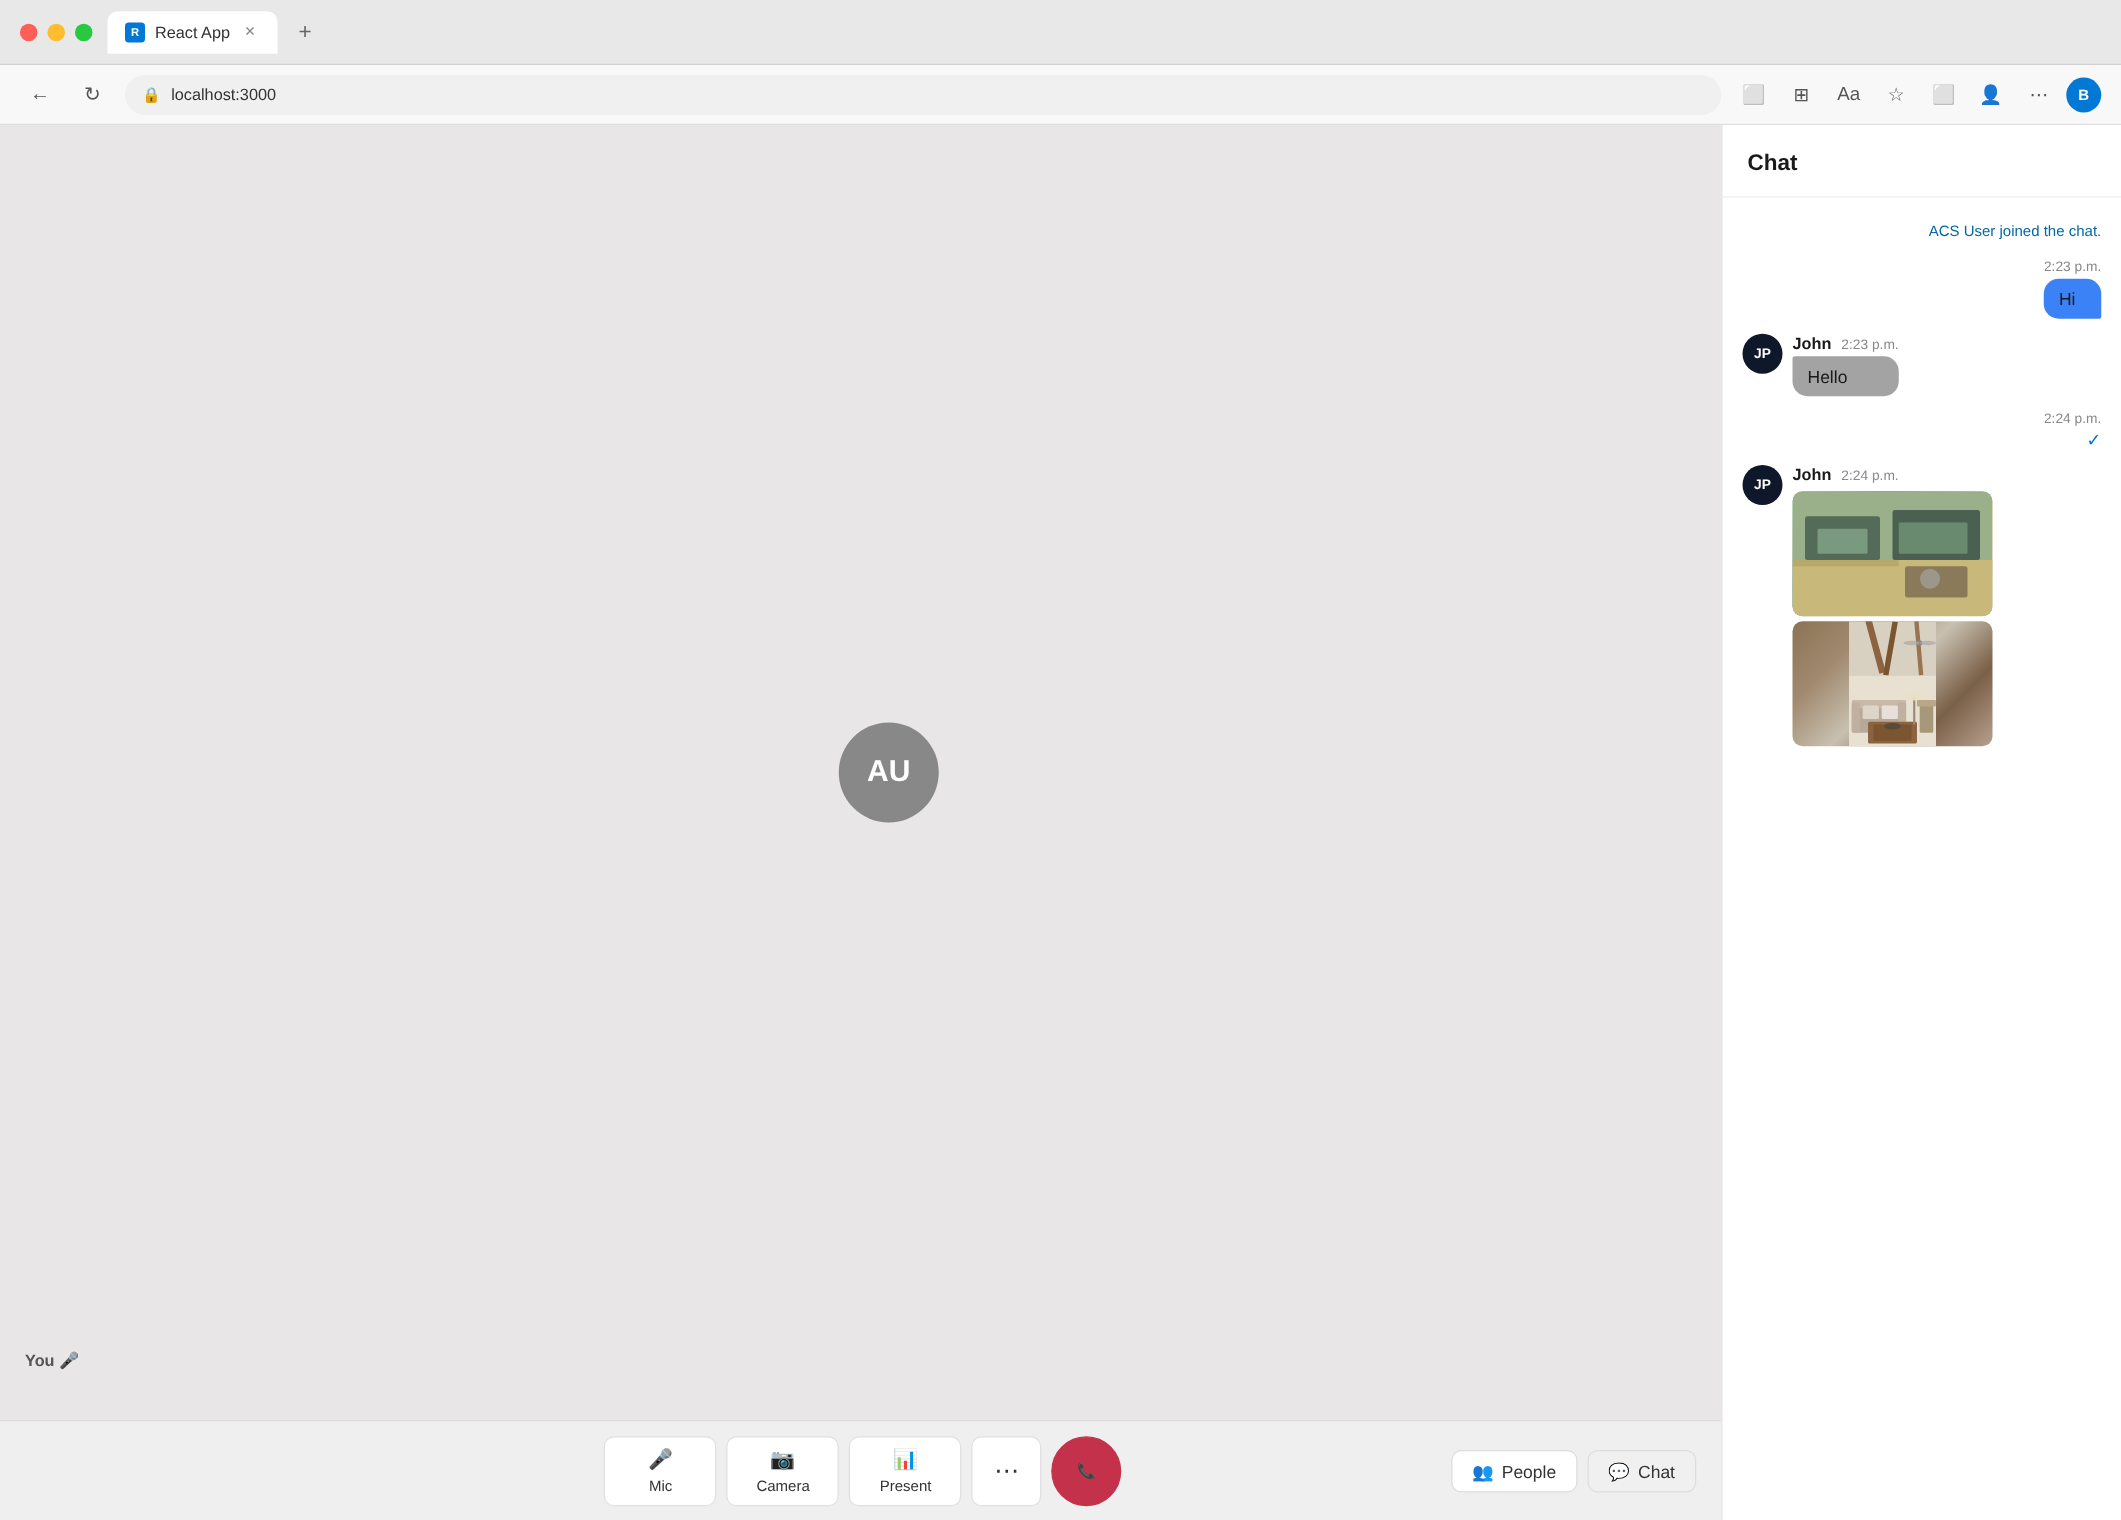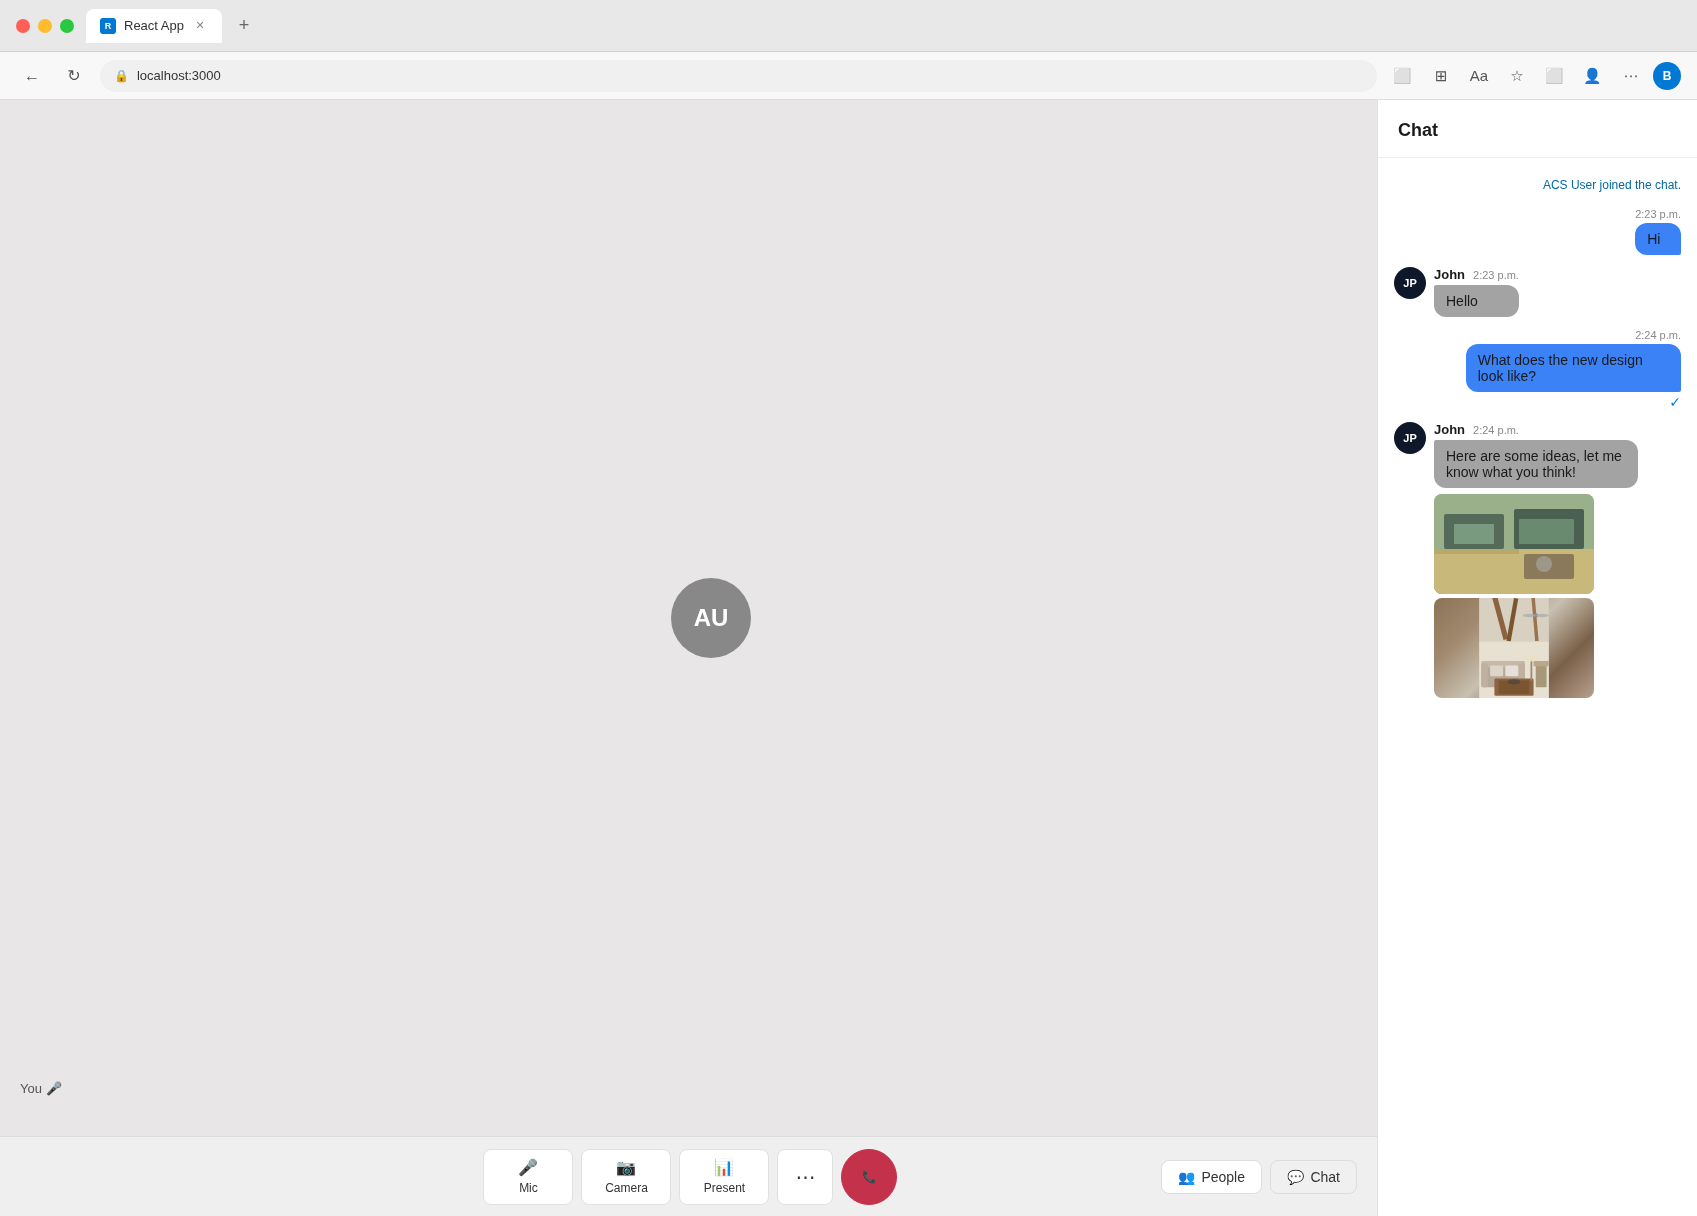--- a/index.html
+++ b/index.html
@@ -27,21 +27,21 @@
     .toolbar-icon { width: 32px; height: 32px; border-radius: 50%; display: flex; align-items: center; justify-content: center; font-size: 15px; color: #555; cursor: pointer; }
     .profile-icon { width: 28px; height: 28px; border-radius: 50%; background: #0078d4; display: flex; align-items: center; justify-content: center; color: white; font-size: 12px; font-weight: bold; }
 
     
     .app-content { flex: 1; display: flex; overflow: hidden; }
 
     
     .video-area { flex: 1; background: #e8e6e6; display: flex; flex-direction: column; position: relative; }
     .video-main { flex: 1; display: flex; align-items: center; justify-content: center; padding-left: 45px; }
     .avatar-circle { width: 80px; height: 80px; border-radius: 50%; background: #888; display: flex; align-items: center; justify-content: center; color: white; font-size: 24px; font-weight: 600; }
-    .you-label { position: absolute; bottom: 120px; left: 20px; font-size: 13px; color: #555; display: flex; align-items: flex-start; gap: 4px; }
+    .you-label { position: absolute; bottom: 120px; left: 20px; font-size: 13px; color: #555; display: flex; align-items: flex-start; gap: 4px; font-weight: bold; }
     .muted-icon { font-size: 13px; }
     .control-btn { display: flex; flex-direction: column; align-items: center; justify-content: center; gap: 4px; width: 90px; height: 56px; border-radius: 8px; background: white; border: 1px solid #e0e0e0; cursor: pointer; font-size: 12px; color: #333; }
     .control-btn-icon { font-size: 16px; }
     .control-btn-end { background: #c4314b; color: white; border-color: #c4314b; width: 56px; height: 56px; border-radius: 50%; }
     .more-btn { width: 56px; height: 56px; border-radius: 8px; background: white; border: 1px solid #e0e0e0; cursor: pointer; display: flex; align-items: center; justify-content: center; font-size: 20px; color: #333; }
     .panel-toggle-btn { display: flex; align-items: center; gap: 6px; padding: 8px 16px; border-radius: 8px; border: 1px solid #ddd; background: white; cursor: pointer; font-size: 14px; color: #333; }
     .panel-toggle-btn.active { background: #f0f0f0; }
 
     
     .chat-panel { width: 320px; background: white; display: flex; flex-direction: column; border-left: 1px solid #e0e0e0; }
@@ -186,32 +186,30 @@
             <div class="msg-sender-line">
               <span class="msg-sender">John</span>
               <span class="msg-time">2:23 p.m.</span>
             </div>
             <div class="msg-left-bubble">Hello</div>
           </div>
         </div>
 
         <div class="msg-bubble-right">
           <div class="meta">2:24 p.m.</div>
-          <div class="bubble">What does the new design look like?</div>
           <div class="msg-read-check">✓</div>
         </div>
 
         <div class="msg-bubble-left">
           <div class="msg-avatar">JP</div>
           <div class="msg-content">
             <div class="msg-sender-line">
               <span class="msg-sender">John</span>
               <span class="msg-time">2:24 p.m.</span>
             </div>
-            <div class="msg-left-bubble">Here are some ideas, let me know what you think!</div>
             <div class="msg-images">
 
               <div class="msg-image-placeholder kitchen">
                 <svg class="image-interior-svg" viewBox="0 0 160 100" xmlns="http://www.w3.org/2000/svg">
                   <rect width="160" height="100" fill="#9ab08a"></rect>
                   <rect x="0" y="55" width="160" height="45" fill="#c8b87a"></rect>
                   <rect x="10" y="20" width="60" height="35" fill="#556b5a" rx="2"></rect>
                   <rect x="80" y="15" width="70" height="40" fill="#4a6050" rx="2"></rect>
                   <rect x="90" y="60" width="50" height="25" fill="#8b7a5a" rx="2"></rect>
                   <rect x="0" y="55" width="85" height="5" fill="#b8a86a"></rect>

